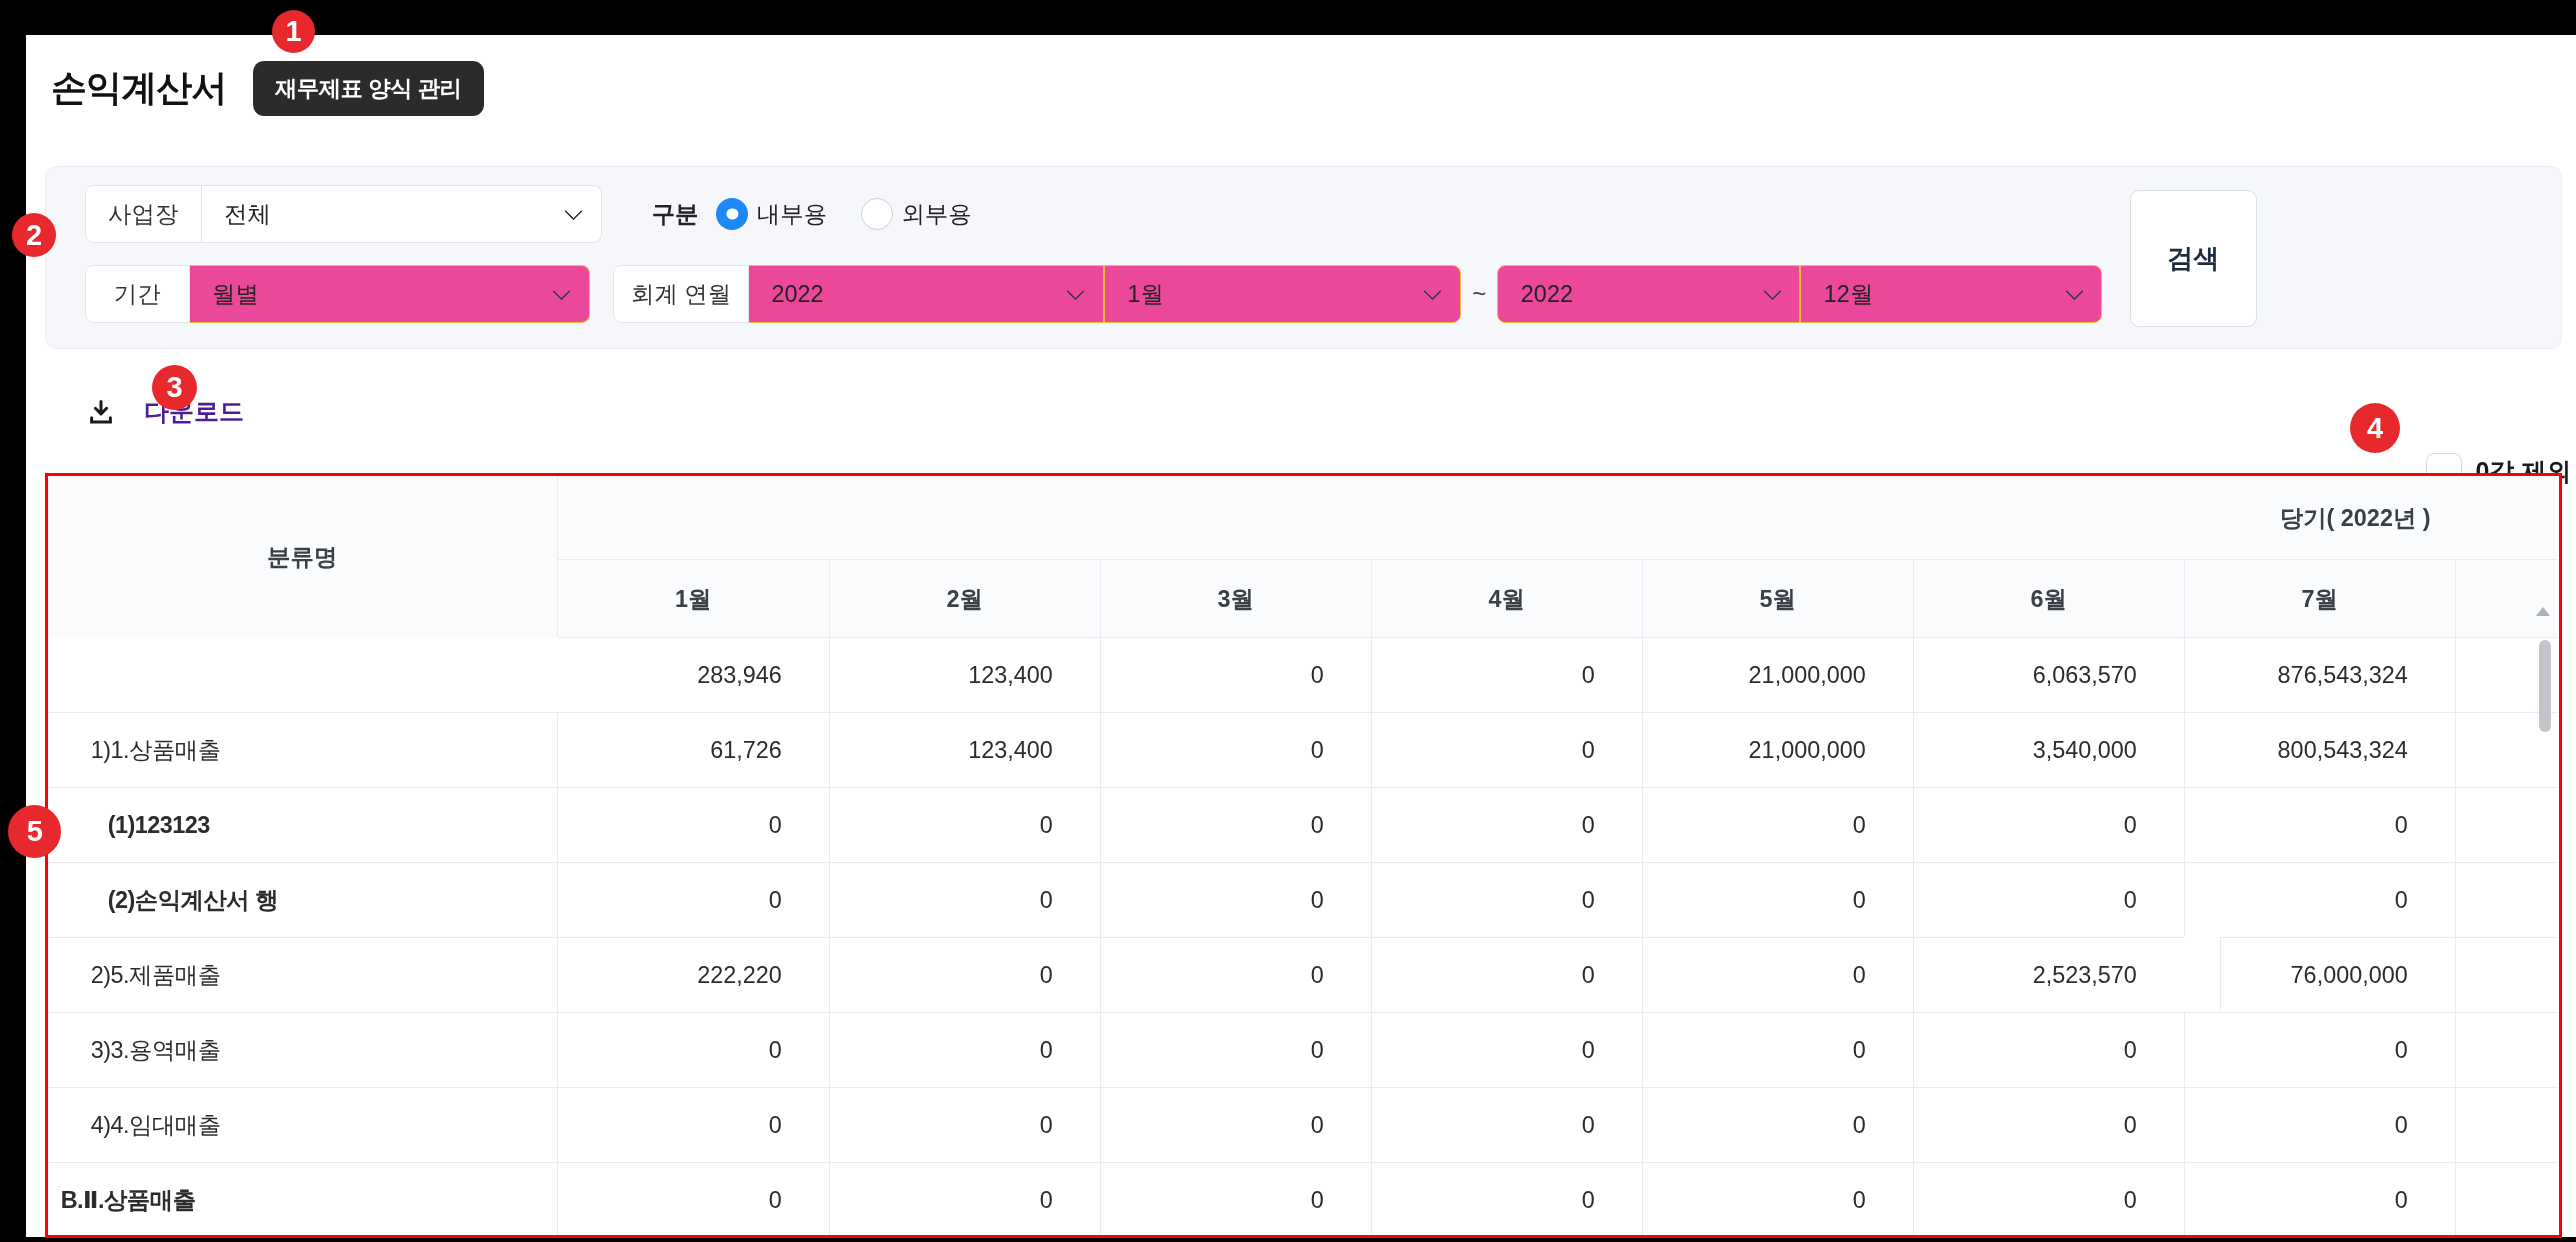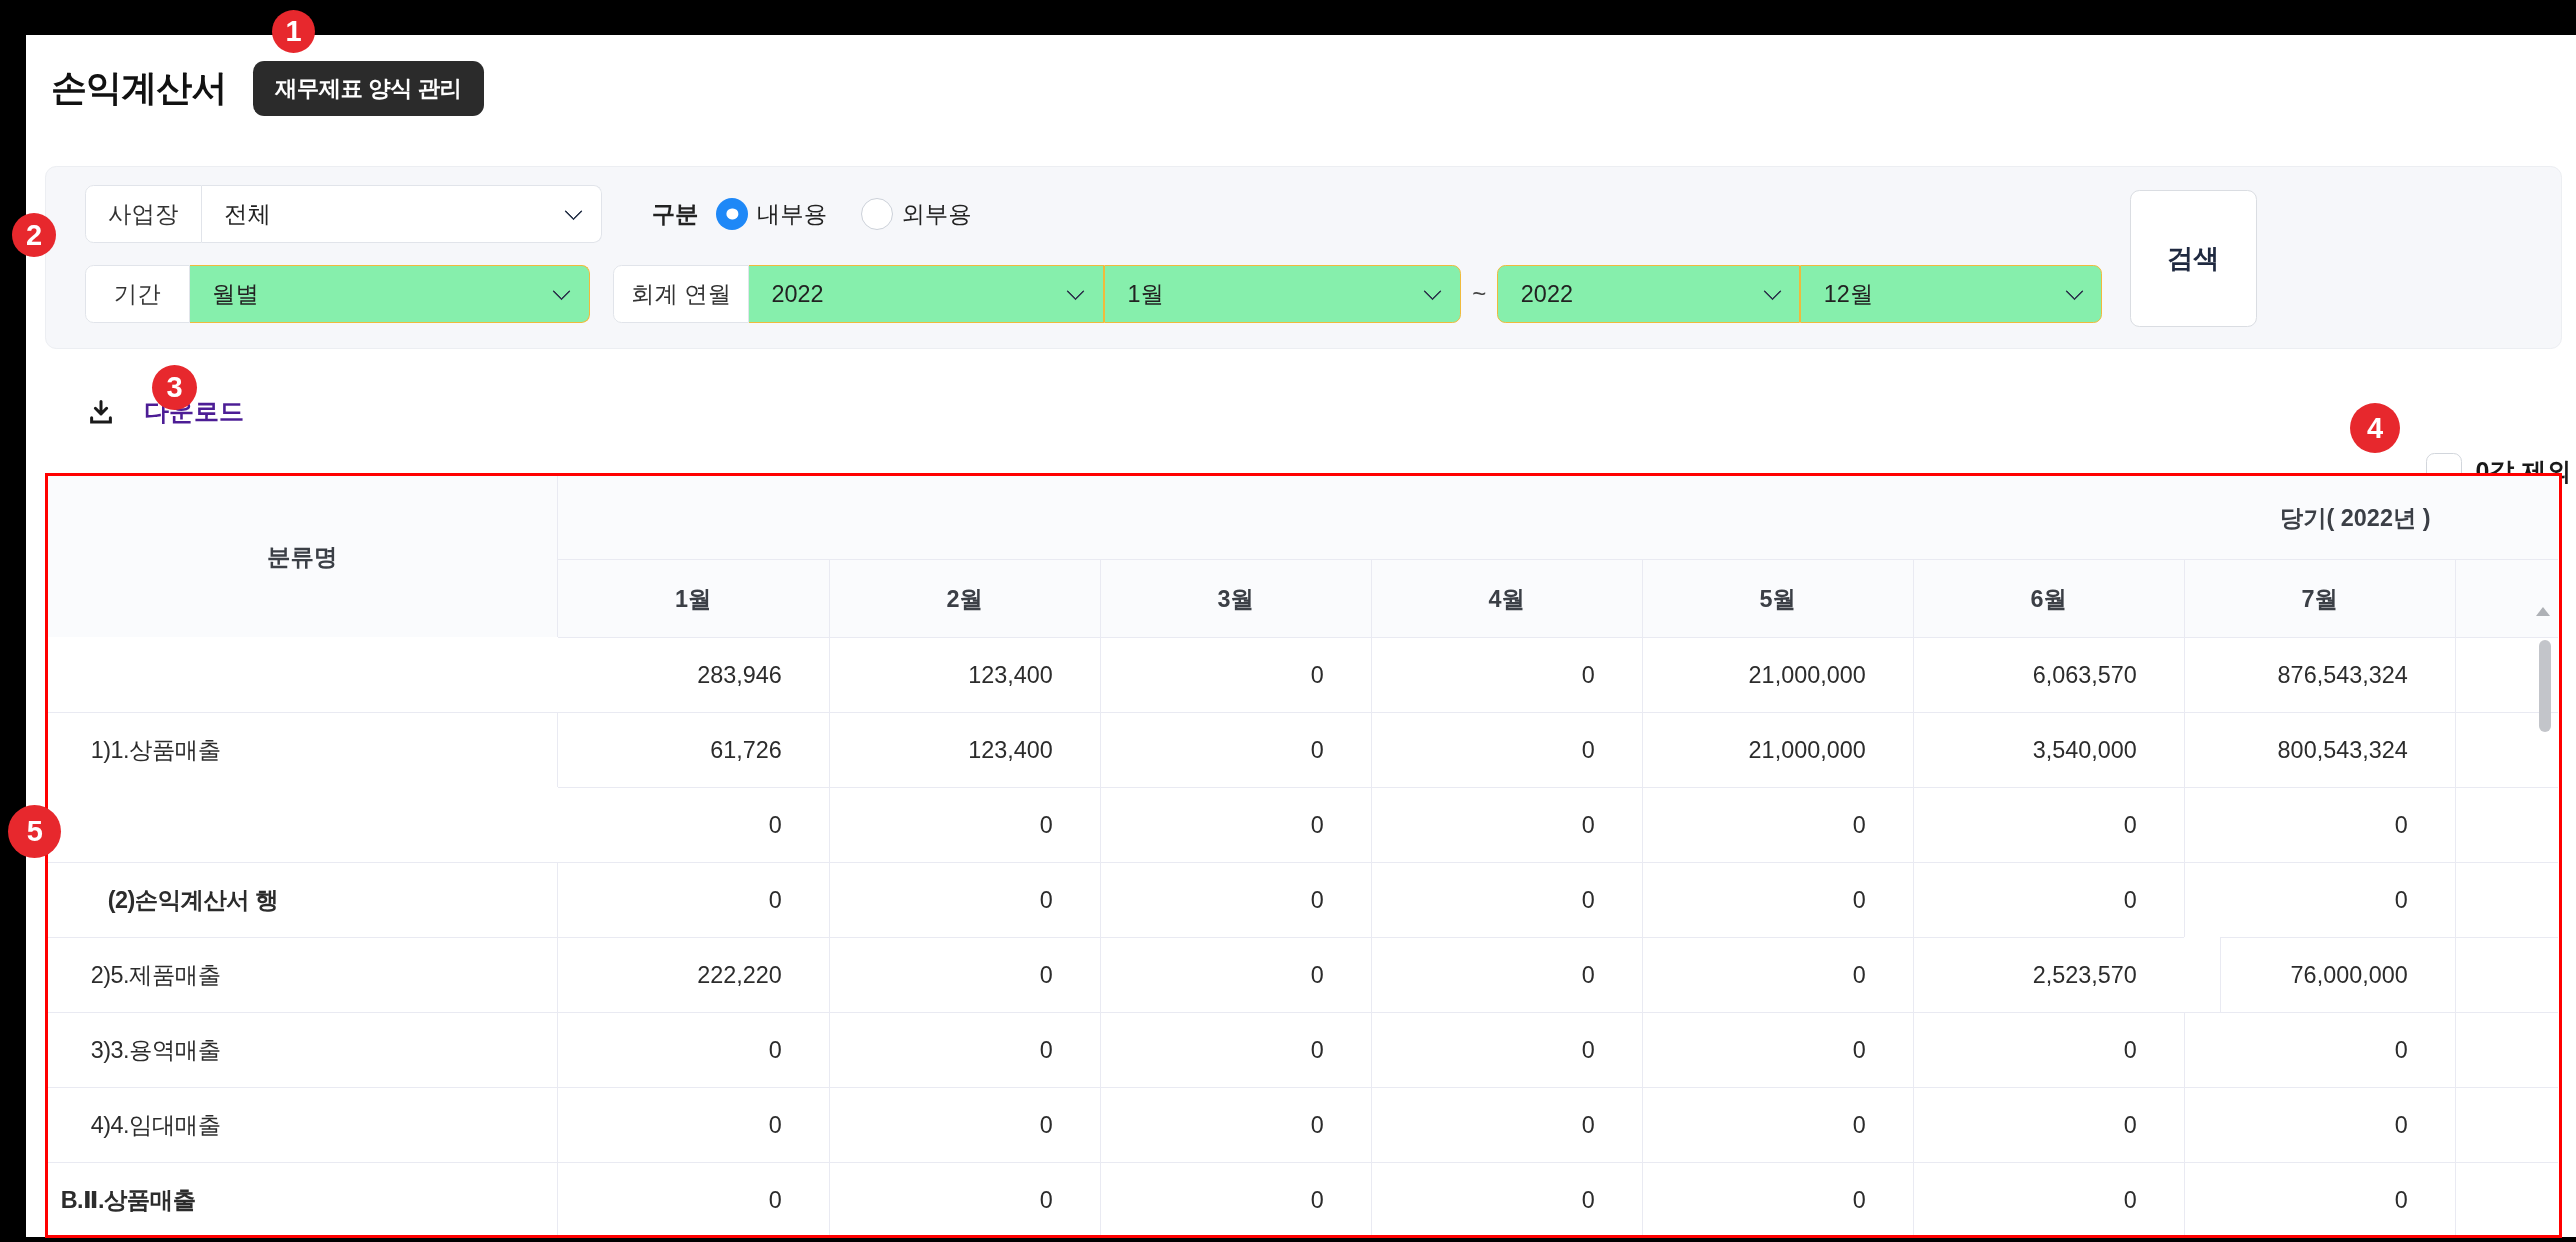--- a/index.html
+++ b/index.html
@@ -36,21 +36,21 @@
   .ctl .lbl {
     display: flex; align-items: center; justify-content: center;
     background: #fff; border: 0.9px solid #e1e4ea; border-radius: 8.4px 0 0 8.4px;
     font-size: 23.4px; color: #333; padding: 0 18.7px; white-space: nowrap;
   }
   .sel {
     position: relative; display: flex; align-items: center;
     font-size: 23.4px; color: #222; padding: 0 56px 0 22.4px; cursor: pointer;
   }
   .sel.white { border: 0.9px solid #e1e4ea; border-left: none; border-radius: 0 8.4px 8.4px 0; background: #fff; }
-  .sel.yellow { background: #86efac; border: 1.9px solid #f0ba3c; }
+  .sel.yellow { background: #ec4899; border: 1.9px solid #f0ba3c; }
   .sel.y-single { border-radius: 0 8.4px 8.4px 0; border-left: none; }
   .sel.y-left  { border-radius: 0 0 0 0; border-left: none; }
   .sel.y-right { border-radius: 0 8.4px 8.4px 0; border-left: 0.9px solid #f0ba3c; }
   .chev {
     position: absolute; right: 20.6px; top: 50%;
     width: 13px; height: 13px; border-right: 2.8px solid #2f3a4f; border-bottom: 2.8px solid #2f3a4f;
     transform: translateY(-70%) rotate(45deg); border-radius: 0.9px;
   }
   .div-label { font-size: 23.4px; font-weight: bold; color: #222; margin-left: 50px; }
   .radio-wrap { display: flex; align-items: center; margin-left: 18px; cursor: pointer; }
@@ -244,20 +244,21 @@
         <div class="td-val partial" style="grid-area: 3 / 9;"></div>
         <div class="td-name ind1" style="grid-area: 4 / 1;">1)1.상품매출</div>
         <div class="td-val first" style="grid-area: 4 / 2;">61,726</div>
         <div class="td-val" style="grid-area: 4 / 3;">123,400</div>
         <div class="td-val" style="grid-area: 4 / 4;">0</div>
         <div class="td-val" style="grid-area: 4 / 5;">0</div>
         <div class="td-val" style="grid-area: 4 / 6;">21,000,000</div>
         <div class="td-val" style="grid-area: 4 / 7;">3,540,000</div>
         <div class="td-val" style="grid-area: 4 / 8;">800,543,324</div>
         <div class="td-val partial" style="grid-area: 4 / 9;"></div>
+        <div class="td-name ind2 bold" style="grid-area: 5 / 1;">(1)123123</div>
         <div class="td-val first" style="grid-area: 5 / 2;">0</div>
         <div class="td-val" style="grid-area: 5 / 3;">0</div>
         <div class="td-val" style="grid-area: 5 / 4;">0</div>
         <div class="td-val" style="grid-area: 5 / 5;">0</div>
         <div class="td-val" style="grid-area: 5 / 6;">0</div>
         <div class="td-val" style="grid-area: 5 / 7;">0</div>
         <div class="td-val" style="grid-area: 5 / 8;">0</div>
         <div class="td-val partial" style="grid-area: 5 / 9;"></div>
         <div class="td-name ind2 bold" style="grid-area: 6 / 1;">(2)손익계산서 행</div>
         <div class="td-val first" style="grid-area: 6 / 2;">0</div>

